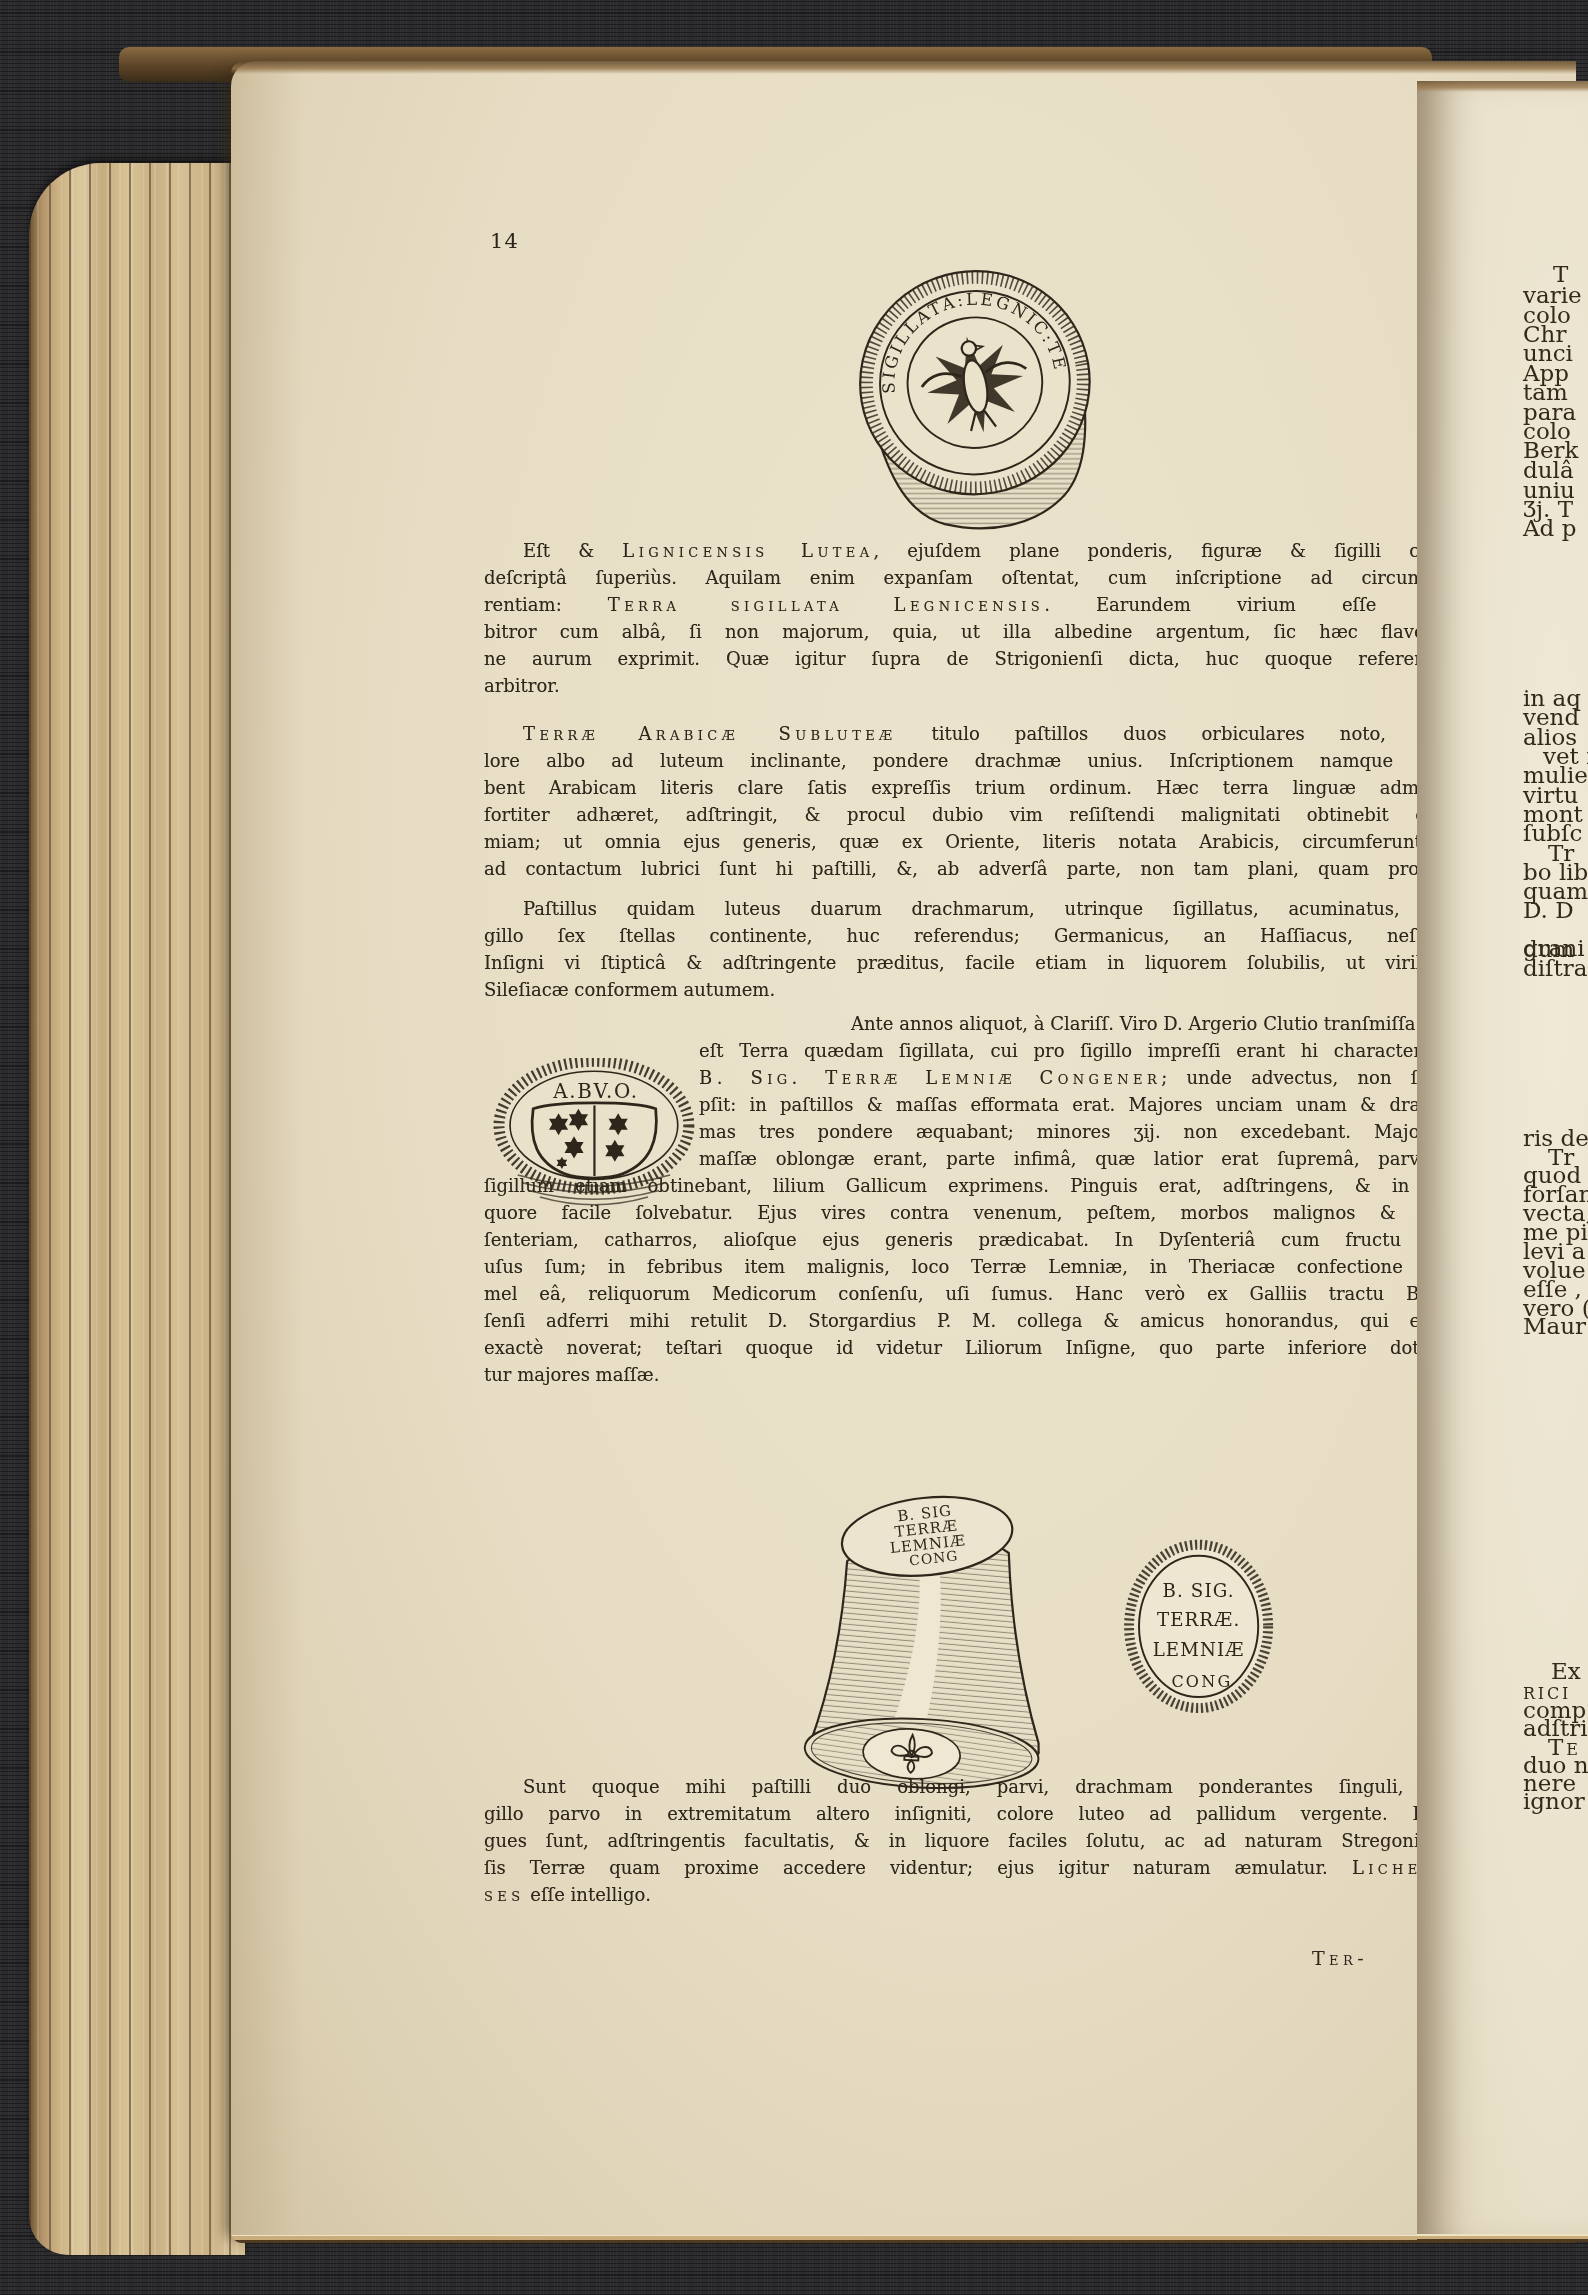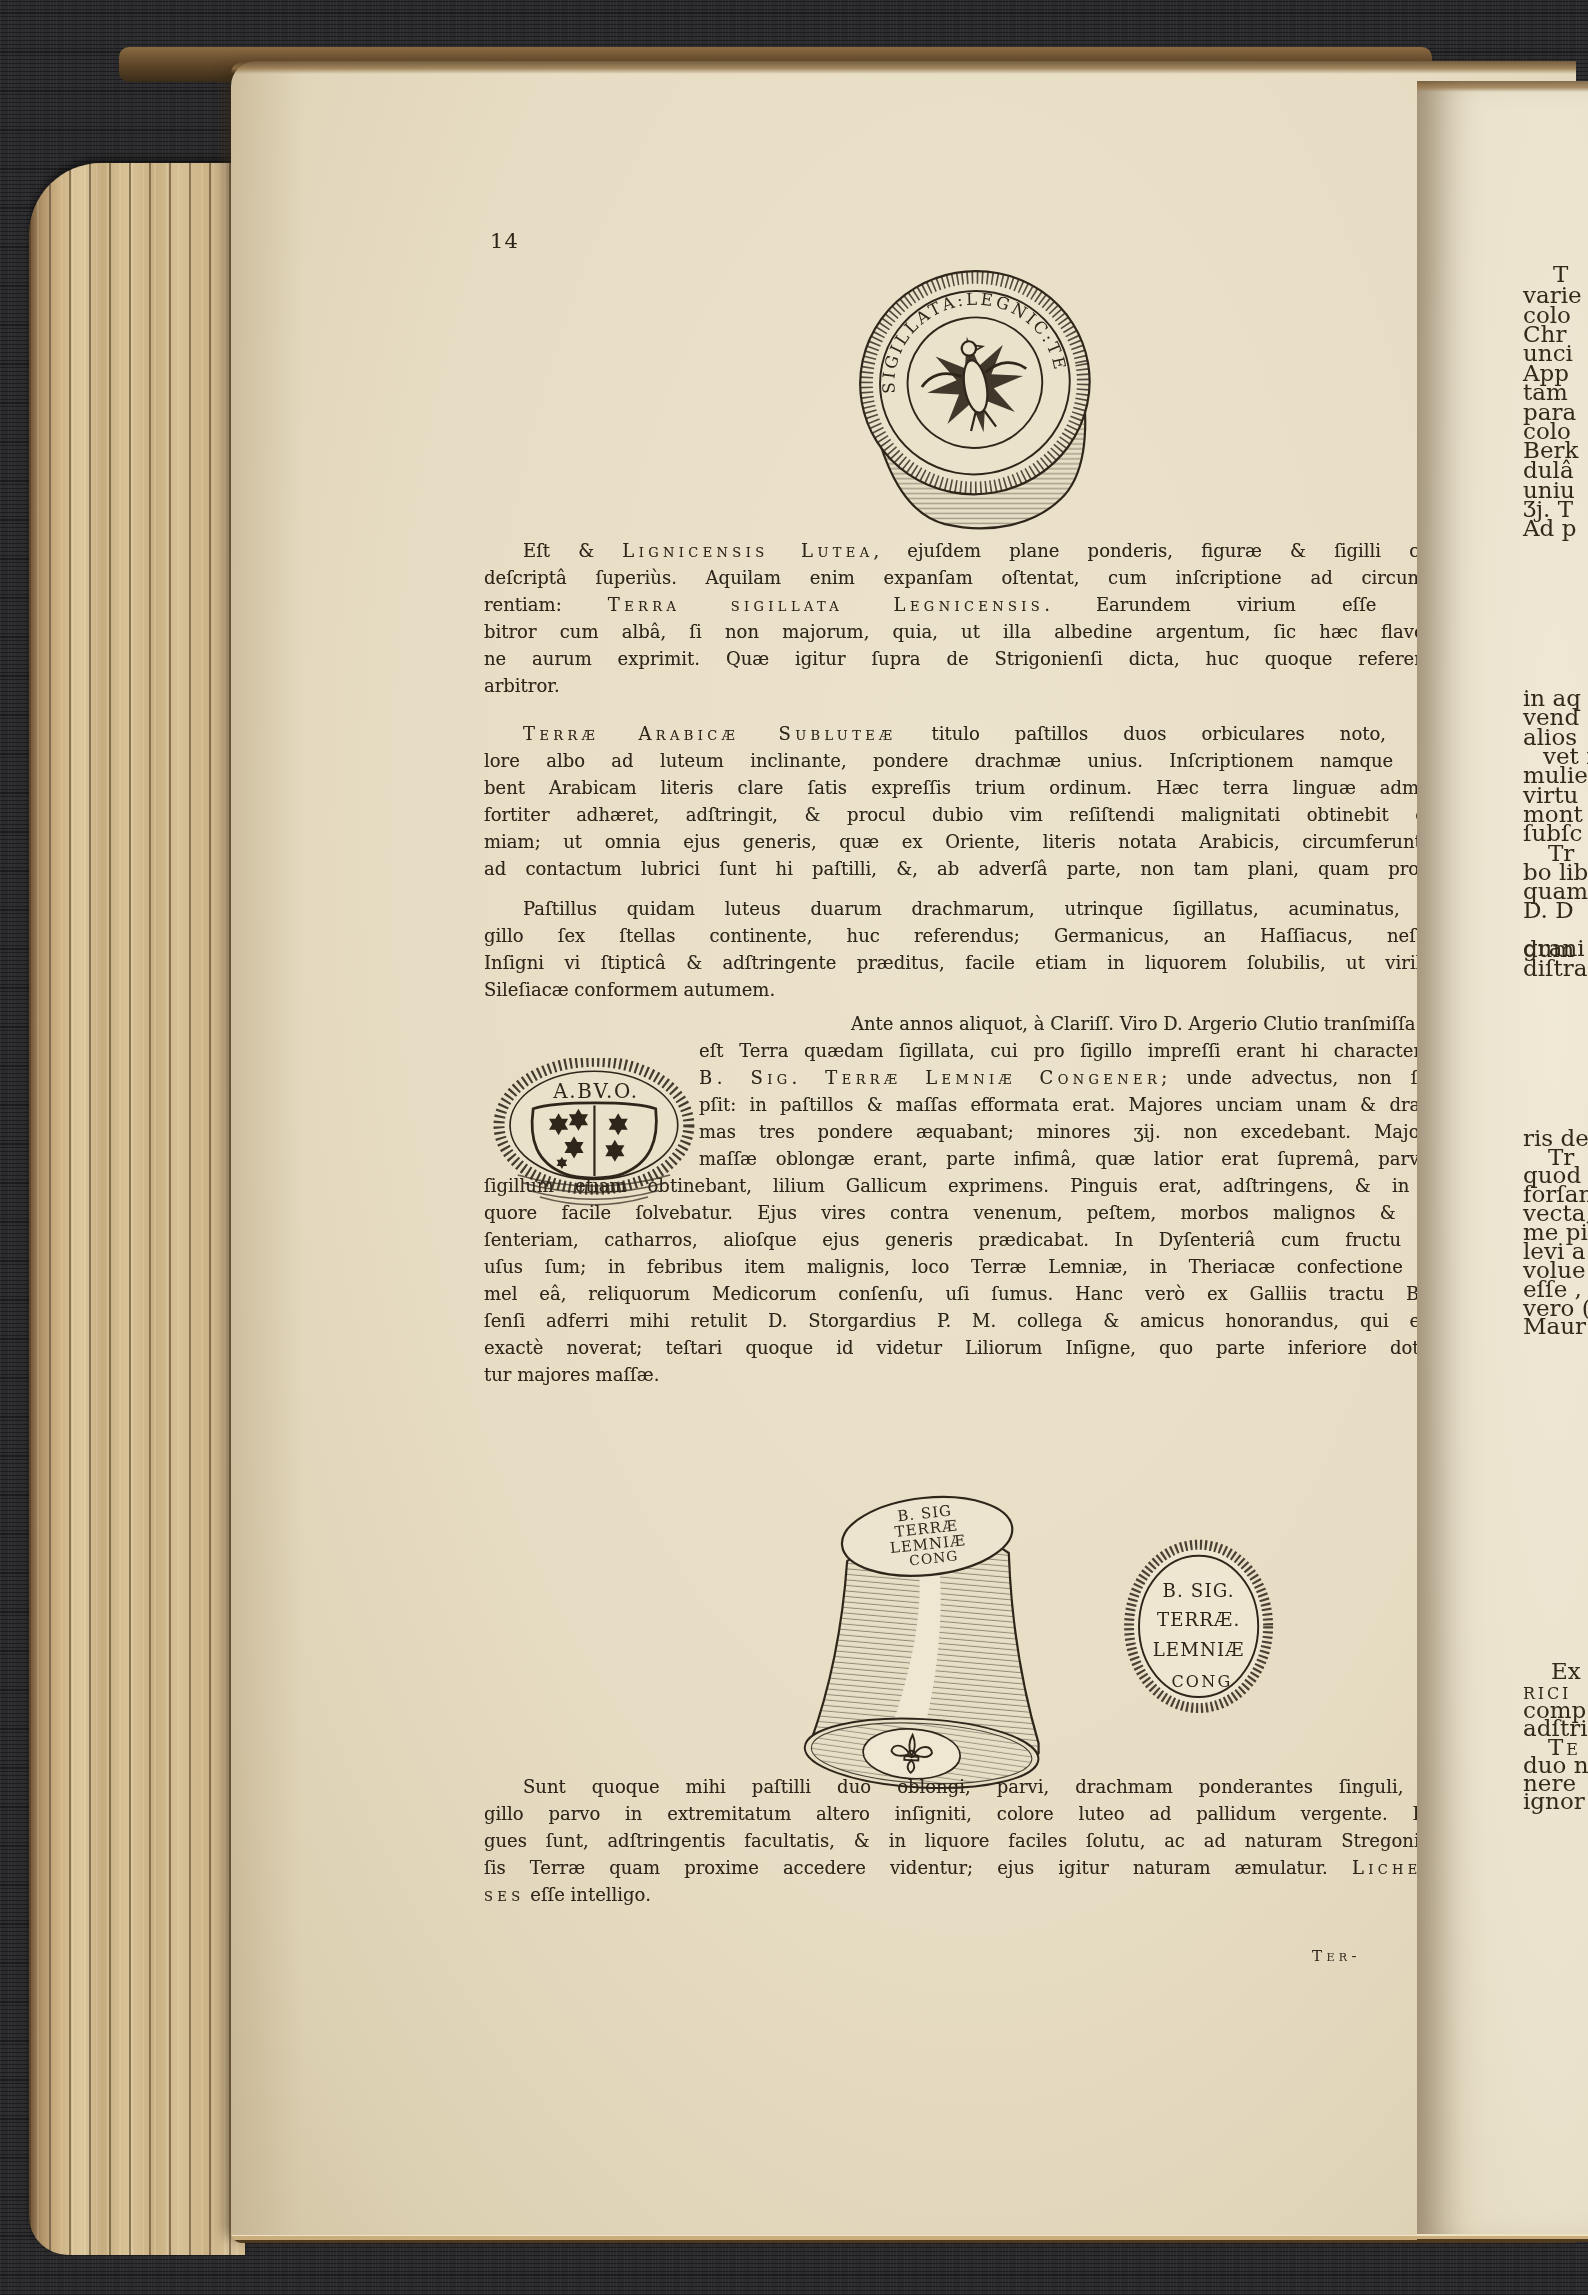--- a/index.html
+++ b/index.html
@@ -64,21 +64,21 @@
   }
   .pagenum{position:absolute;left:259px;top:168px;font-size:21px;letter-spacing:1.1px;}
   .running-title{
     position:absolute;left:497px;top:156px;width:497px;text-align:center;
     font-size:29px;letter-spacing:40px;text-indent:40px;white-space:nowrap;
   }
   .text-flow{position:absolute;left:253px;top:476px;width:964px;font-size:18px;}
   .line{height:27px;line-height:27px;text-align:justify;text-align-last:justify;white-space:nowrap;}
   .line.last{text-align-last:left;}
   .sc{font-variant:small-caps;letter-spacing:4.4px;}
-  .catchword{position:absolute;left:1081px;top:1886px;font-size:15px;}
+  .catchword{position:absolute;left:1081px;top:1886px;font-size:19px;}
   .seal-top-fig{position:absolute;left:618px;top:203px;}
   .seal-abvo-fig{position:absolute;left:259px;top:997px;}
   .lemnia-fig{position:absolute;left:558px;top:1423px;}
   svg text{font-family:"DejaVu Serif",serif;fill:#2e261a;}
   .frag{position:absolute;left:106px;white-space:nowrap;font-size:23px;color:#33291b;}
   .frag.sc{font-variant:small-caps;letter-spacing:2.8px;}
   .para span{text-shadow:0 0 0.6px rgba(46,38,26,.35);}
 </style>
 </head>
 <body>

